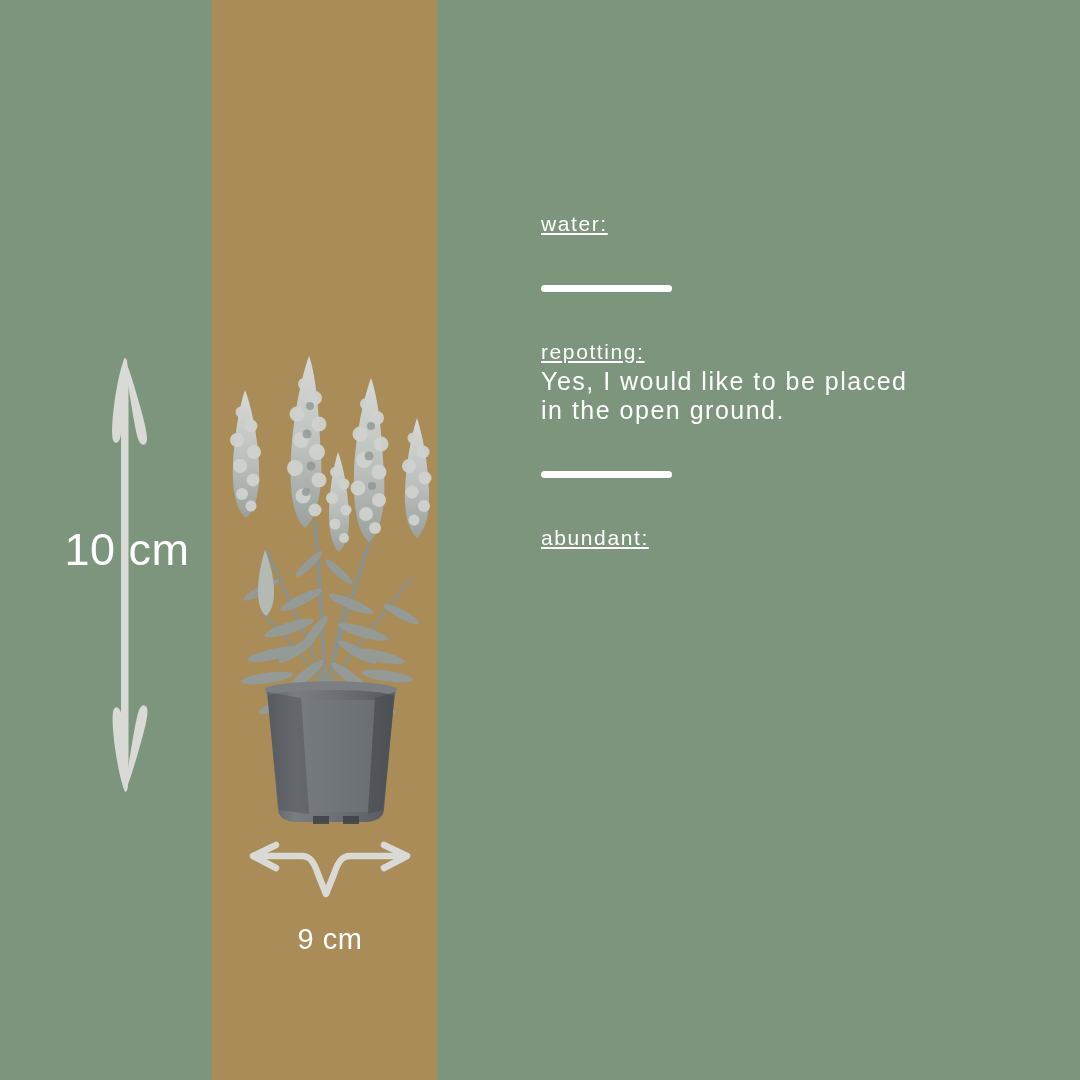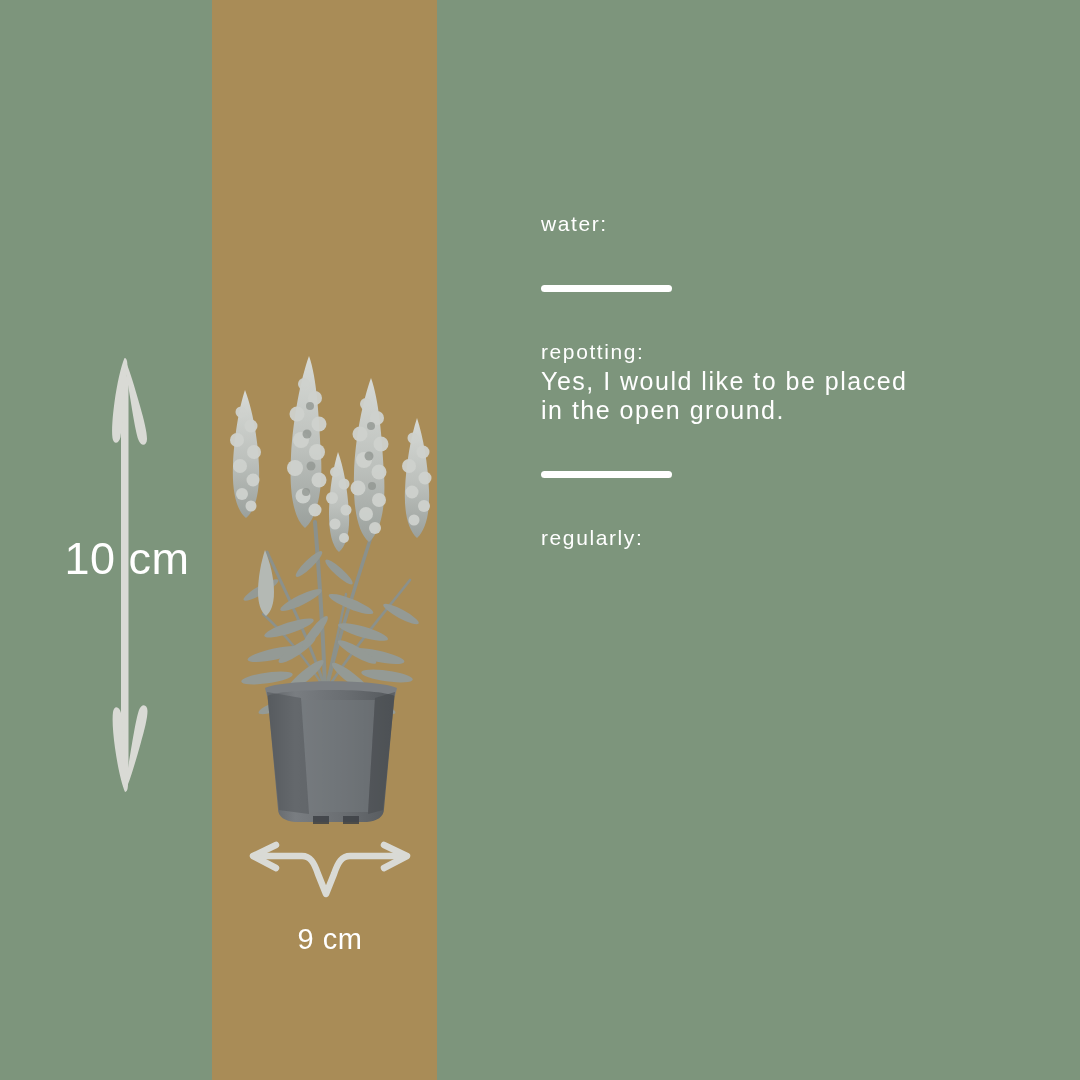--- a/index.html
+++ b/index.html
@@ -50,21 +50,20 @@
     left: 62px;
     top: 527px;
     width: 130px;
     text-align: center;
     color: #ffffff;
     font-size: 45px;
     font-weight: 300;
     letter-spacing: 0.5px;
     line-height: 1;
     white-space: nowrap;
-    margin-top: 9px;
   }
 
   .horiz-measure {
     position: absolute;
     left: 240px;
     top: 838px;
     width: 180px;
     height: 70px;
   }
   .horiz-measure svg { display: block; width: 180px; height: 70px; }
@@ -110,20 +109,21 @@
     margin: 0 0 52px 0;
   }
 
   .tip-label {
     color: #ffffff;
     font-size: 21px;
     font-weight: 400;
     letter-spacing: 1.6px;
     line-height: 1.38;
     margin: 0;
+    text-decoration: underline;
   }
 
   .tip-body {
     color: #ffffff;
     font-size: 25px;
     font-weight: 300;
     letter-spacing: 1.5px;
     line-height: 1.17;
     margin: 0;
     max-width: 470px;
@@ -356,18 +356,18 @@
 
     <div class="tip-block">
       <p class="tip-label">repotting:</p>
       <p class="tip-body">Yes, I would like to be placed
 in the open ground.</p>
     </div>
 
     <div class="tip-divider"></div>
 
     <div class="tip-block">
-      <p class="tip-label">regularly:</p>
+      <p class="tip-label">abundant:</p>
     </div>
 
   </div>
 
 </div>
 
 </body></html>

